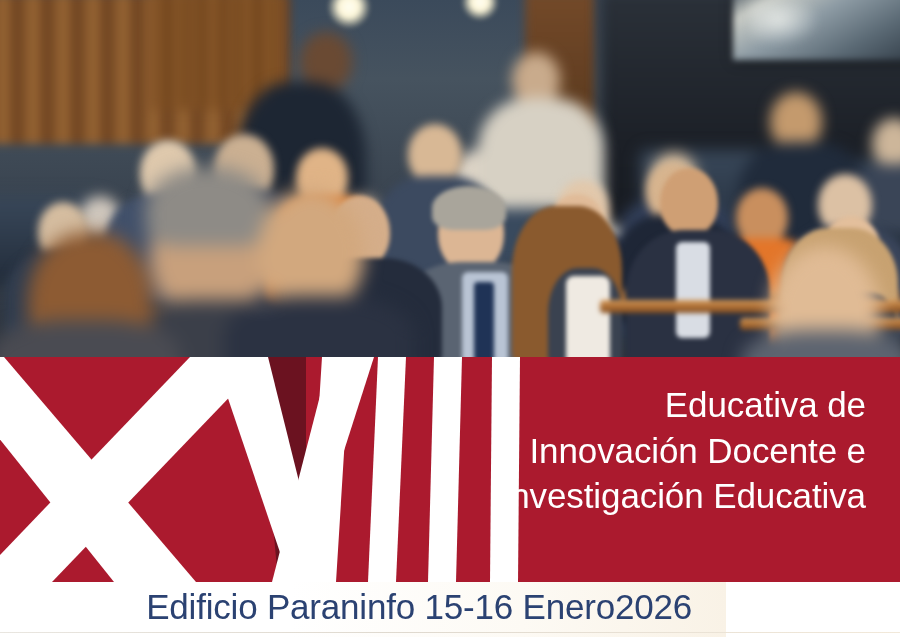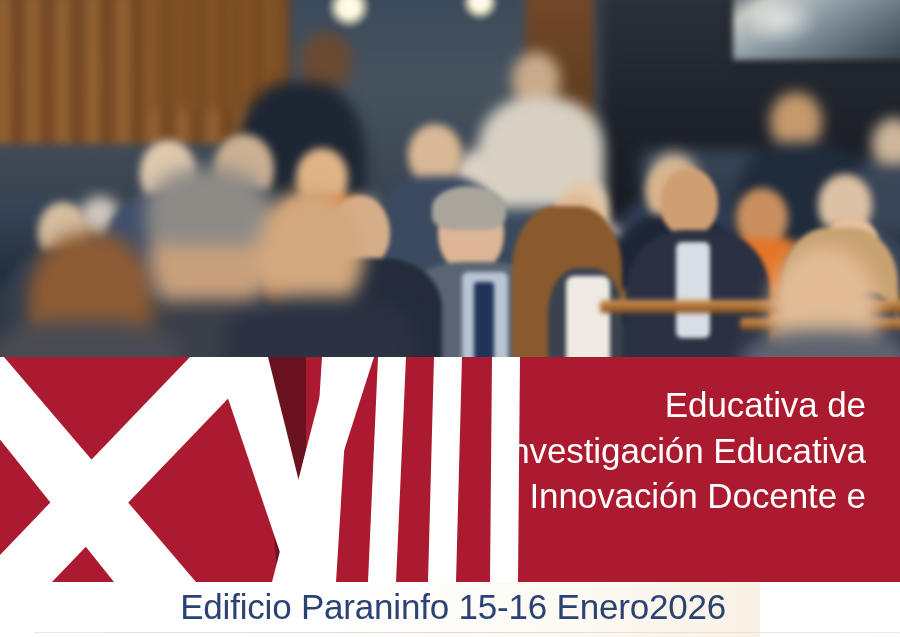--- a/index.html
+++ b/index.html
@@ -130,21 +130,20 @@
     letter-spacing:-0.1px;
   }
   .headline .ln{display:block;white-space:nowrap;}
 
   
   .footer{
     position:absolute;
     left:0; top:582px;
     width:726px; height:55px;
     background:linear-gradient(90deg,#ffffff 0%,#ffffff 40%,#fdfaf4 72%,#f9f2e6 100%);
-    margin-left:34px;
   }
   .footer-line{
     position:absolute;left:0;bottom:4px;width:900px;height:1px;
     background:linear-gradient(90deg,#e9e6e0,#dfd9cf 45%,#f2e9da);
   }
   .venue{
     position:absolute;
     right:34px;
     top:5px;
     color:#2B4272;
@@ -303,22 +302,22 @@
         <polygon points="322,12 350,12 336,237 308,237"></polygon>
         <polygon points="378,12 406,12 396,237 368,237"></polygon>
         <polygon points="434,12 462,12 456,237 428,237"></polygon>
         <polygon points="492,12 520,12 518,237 490,237"></polygon>
       </g>
     </svg>
   </div>
 
   <div class="headline">
     <span class="ln">Educativa de</span>
+    <span class="ln">Innovación Docente e</span>
     <span class="ln">Investigación Educativa</span>
-    <span class="ln">Innovación Docente e</span>
   </div>
 
   <div class="footer">
     <div class="venue">Edificio Paraninfo 15-16 Enero2026</div>
     <div class="footer-line"></div>
   </div>
 
 </div>
 
 </body></html>

